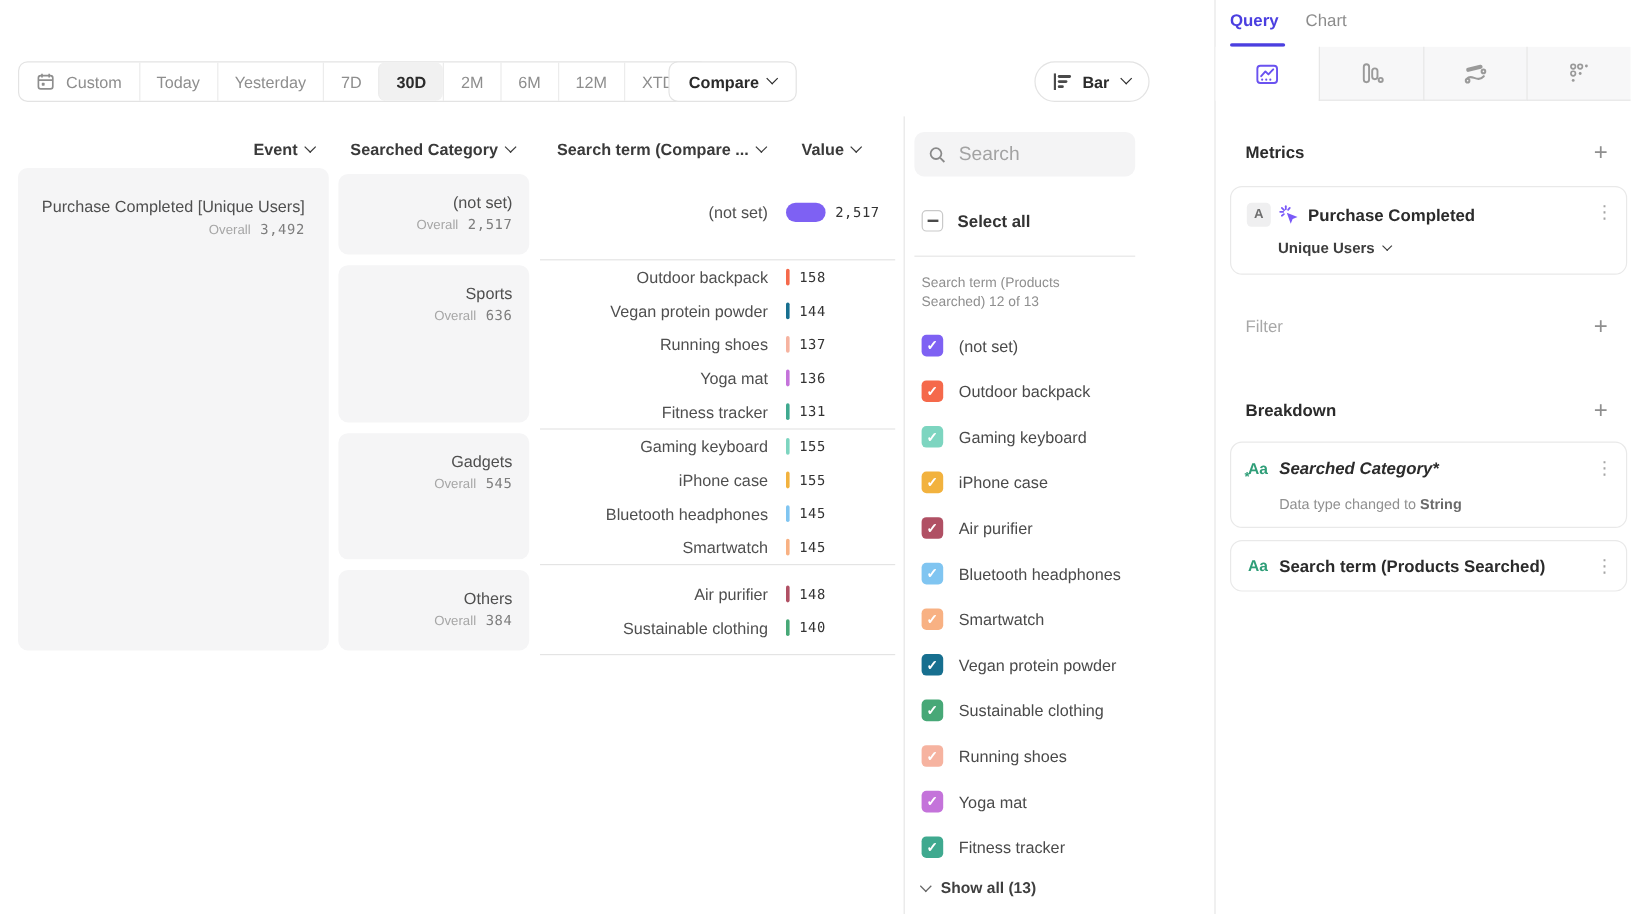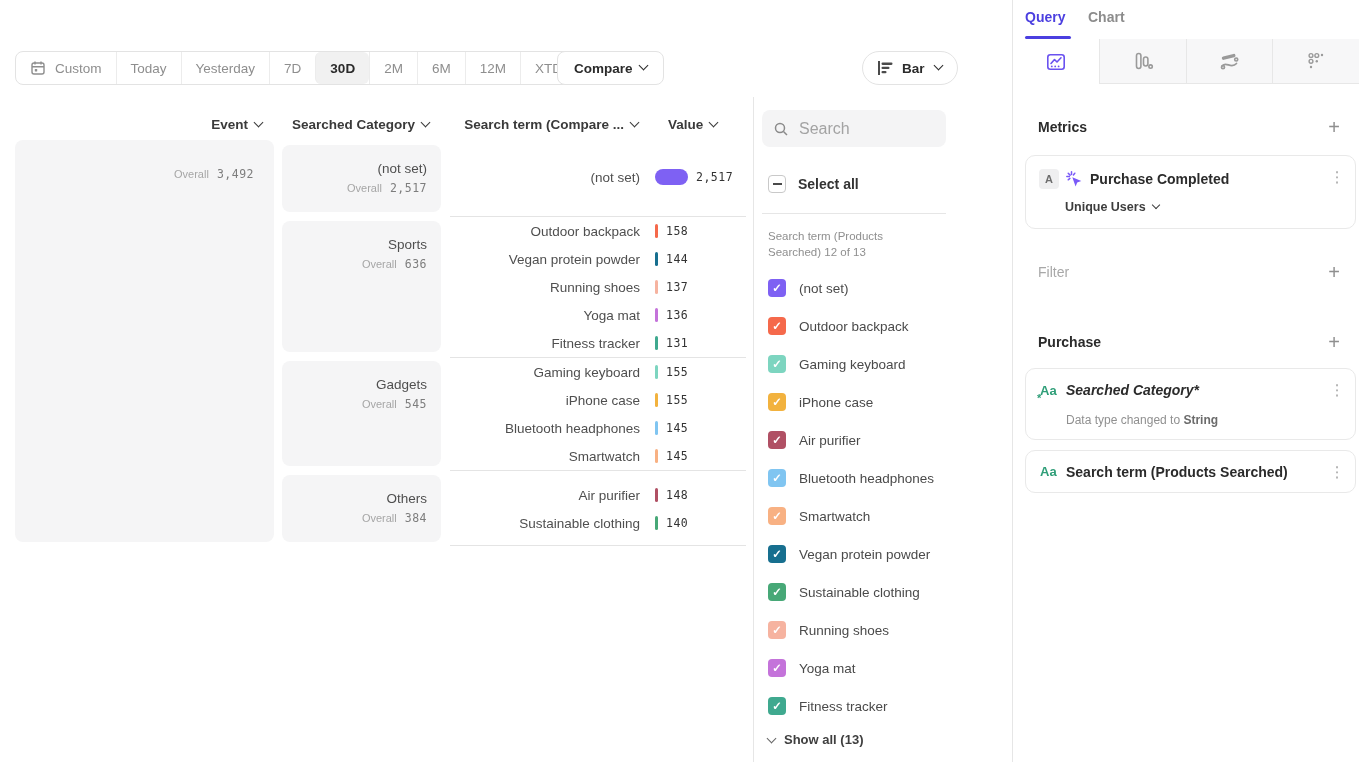--- a/index.html
+++ b/index.html
@@ -51,21 +51,21 @@
   .cb{width:18px;height:18px;border-radius:4px;display:flex;align-items:center;justify-content:center;flex:none;}
   .cb::after{content:"✓";color:#fff;font-size:11.5px;font-weight:700;}
   .cb.dotted{background-image:radial-gradient(rgba(255,255,255,.5) 1px,transparent 1.3px);background-size:4px 4px;}
   .litem .t{font-size:13.5px;color:#4a4a4a;font-weight:500;white-space:nowrap;}
   .showall{position:absolute;left:768px;top:732px;display:flex;align-items:center;gap:9px;cursor:pointer;
            font-size:13px;font-weight:600;color:#3f3f3f;}
   .showall .chev{margin:-2px 0 0 0;border-color:#666;}
   
   .sbtab{position:absolute;top:9px;font-size:14px;cursor:pointer;}
   .sbtab.q{left:1025px;font-weight:700;color:#4b3fe0;}
-  .sbtab.c{left:1088px;font-weight:700;color:#8c8c8c;}
+  .sbtab.c{left:1088px;font-weight:400;color:#8c8c8c;}
   .quline{position:absolute;left:1025px;top:36px;width:46px;height:3px;background:#4b3fe0;border-radius:2px;}
   .itabs{position:absolute;left:1013px;top:39px;width:346px;height:45px;display:flex;}
   .itab{flex:1;display:flex;align-items:center;justify-content:center;background:#f7f7f8;
         border-bottom:1px solid #e7e7e7;border-left:1px solid #e7e7e7;box-sizing:border-box;cursor:pointer;}
   .itab.active{background:#fff;border-bottom:none;border-left:none;}
   .shead{position:absolute;left:1038px;font-size:14px;font-weight:700;color:#2b2b2b;}
   .shead.muted{font-weight:500;color:#a8a8a8;}
   .plus{position:absolute;left:1324px;width:20px;height:20px;color:#8f8f8f;font-size:20px;font-weight:400;
         line-height:19px;text-align:center;cursor:pointer;}
   .plus::before{content:"+";}
@@ -132,20 +132,21 @@
     <span>Bar</span>
     <i class="chev" style="margin-left:2px;"></i>
   </div>
 
   <div class="colhd" style="left:15px;width:247px;text-align:right;"><span>Event</span><i class="chev"></i></div>
   <div class="colhd" style="left:282px;width:147px;text-align:right;"><span>Searched Category</span><i class="chev"></i></div>
   <div class="colhd" style="left:450px;width:188px;text-align:right;"><span>Search term (Compare ...</span><i class="chev"></i></div>
   <div class="colhd" style="left:668px;"><span>Value</span><i class="chev"></i></div>
 
   <div class="gcell" style="left:15px;top:140px;width:259px;height:402px;padding:24px 20px 0 0;">
+    <div class="ct">Purchase Completed [Unique Users]</div>
     <div><span class="co">Overall</span><span class="cov mono">3,492</span></div>
   </div>
 
   <div class="gcell" style="left:282px;top:145px;width:159px;height:67px;padding:15px 14px 0 0;">
     <div class="ct">(not set)</div>
     <div><span class="co">Overall</span><span class="cov mono">2,517</span></div>
   </div>
   <div class="gcell" style="left:282px;top:221px;width:159px;height:131px;padding:15px 14px 0 0;">
     <div class="ct">Sports</div>
     <div><span class="co">Overall</span><span class="cov mono">636</span></div>
@@ -357,21 +358,21 @@
         <path d="M7.3 7.3l9 3.6-4.1 1.5-1.6 4.1z" fill="#7a5af8"></path>
       </svg>
     <span class="mtitle">Purchase Completed</span>
     <span class="kebab"></span>
     <span class="measure"><span>Unique Users</span><i class="chev"></i></span>
   </div>
 
   <div class="shead muted" style="top:264px;">Filter</div>
   <div class="plus" style="top:263px;"></div>
 
-  <div class="shead" style="top:334px;">Purchase</div>
+  <div class="shead" style="top:334px;">Breakdown</div>
   <div class="plus" style="top:333px;"></div>
 
   <div class="card" style="top:368px;height:72px;">
     <span class="aa mod">Aa</span>
     <span class="bdtitle it">Searched Category*</span>
     <span class="kebab"></span>
     <span class="bdnote"><span>Data type changed to </span><b>String</b></span>
   </div>
 
   <div class="card bd2row" style="top:450px;">

